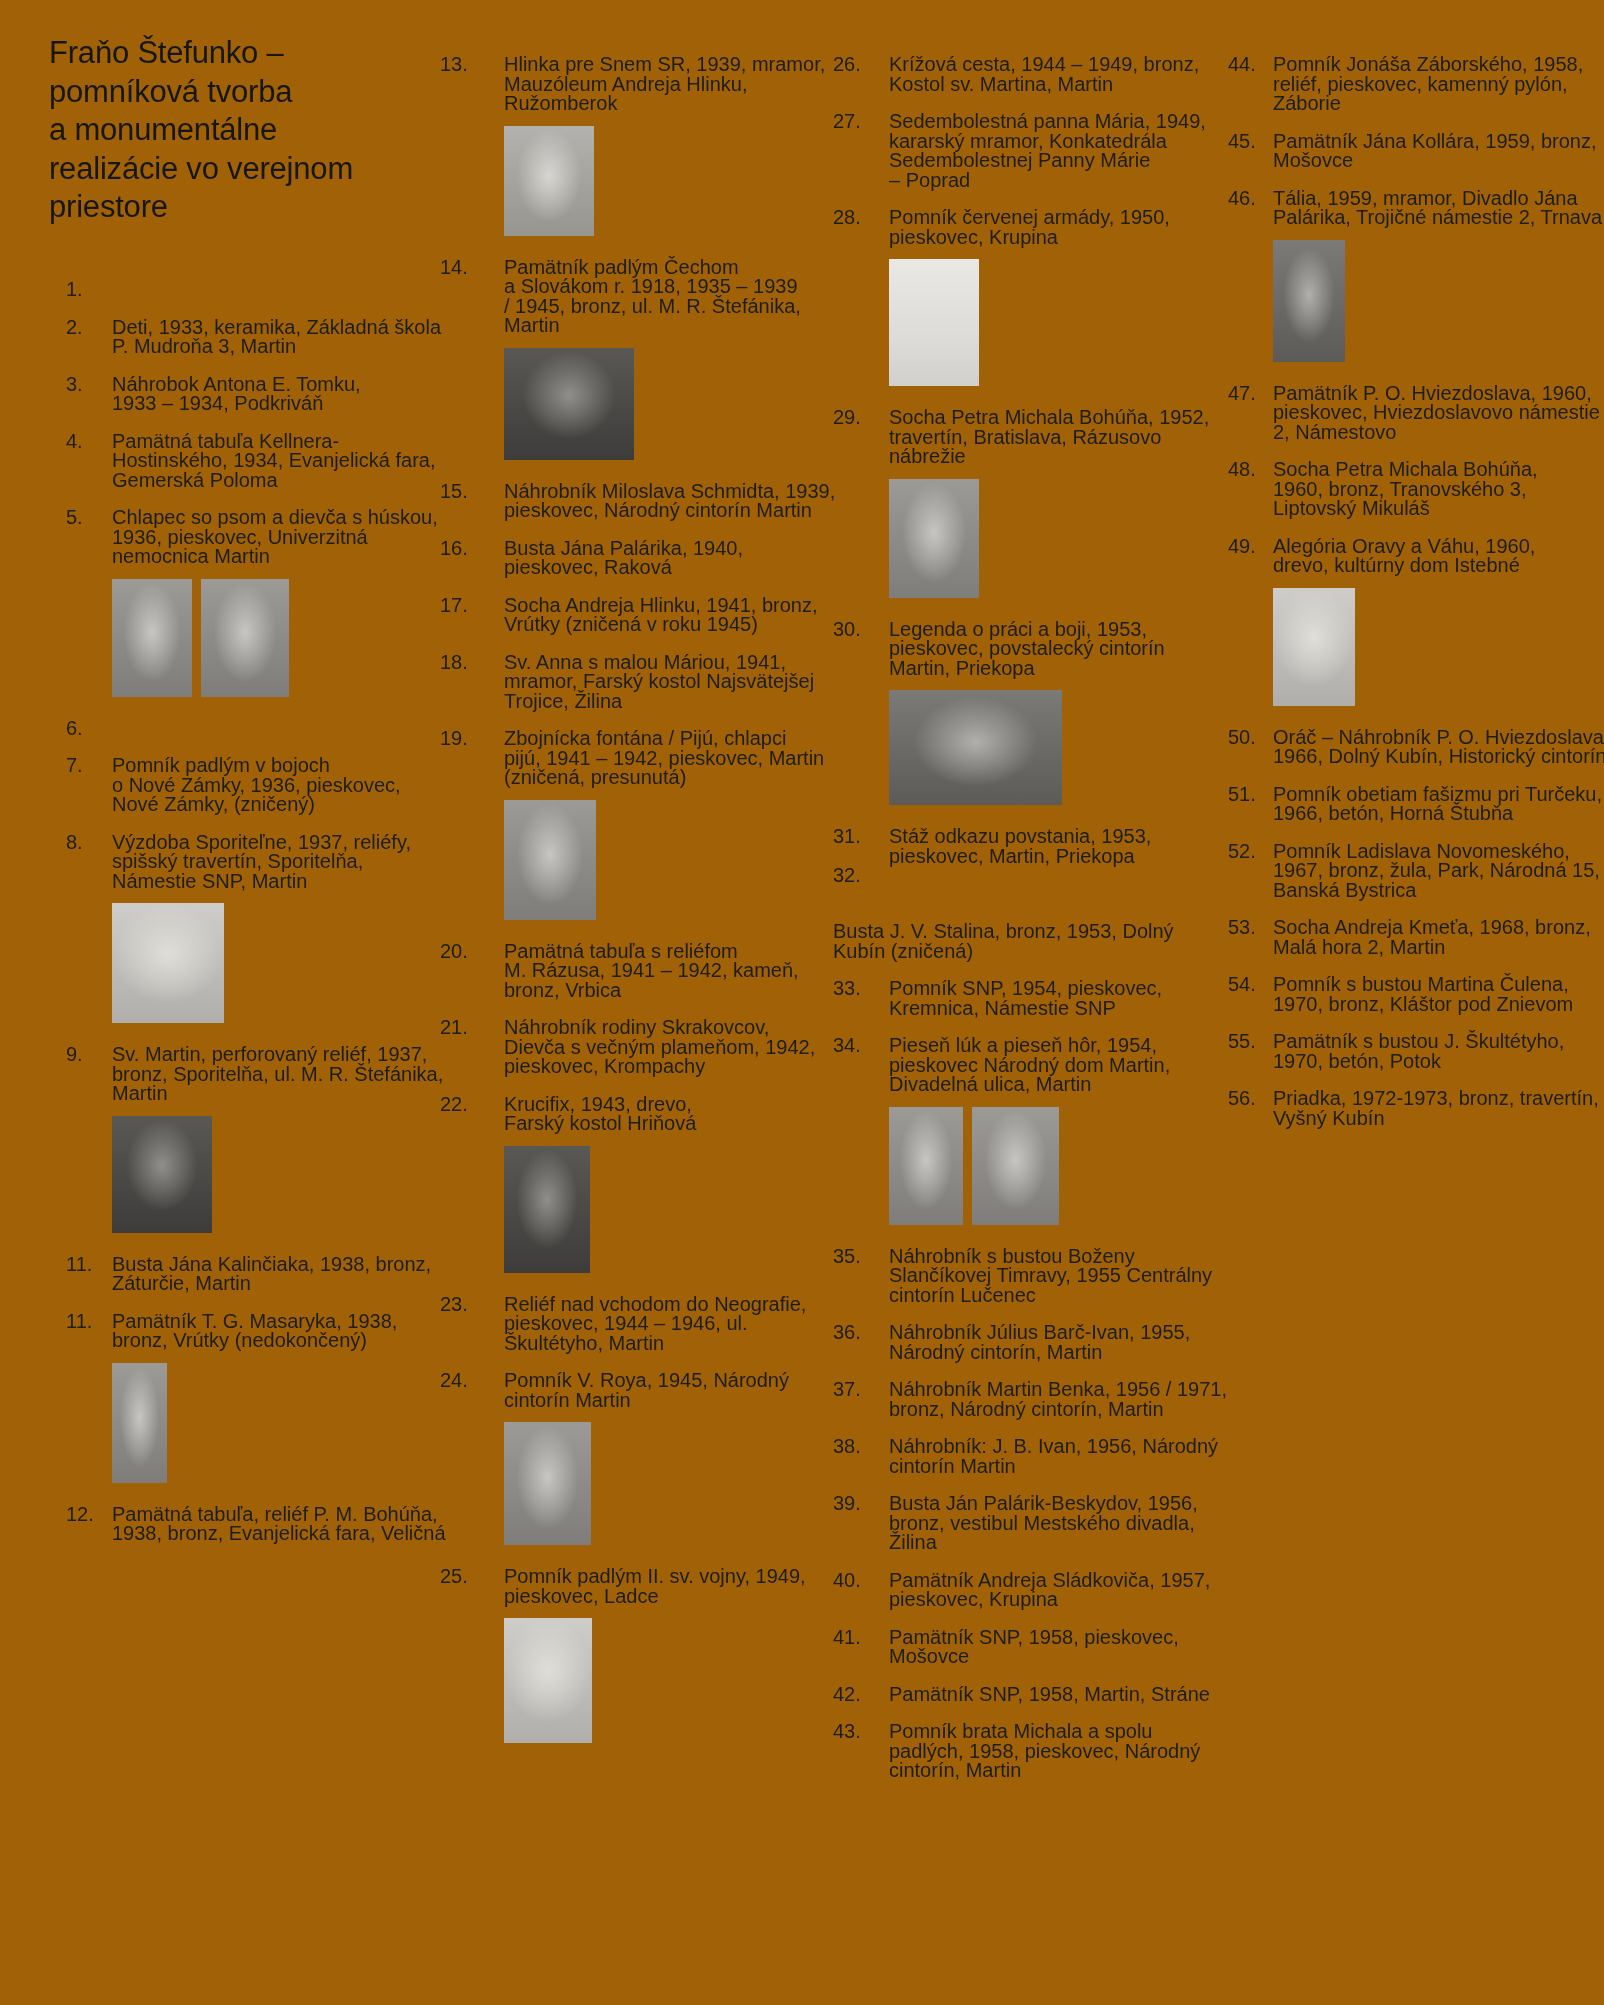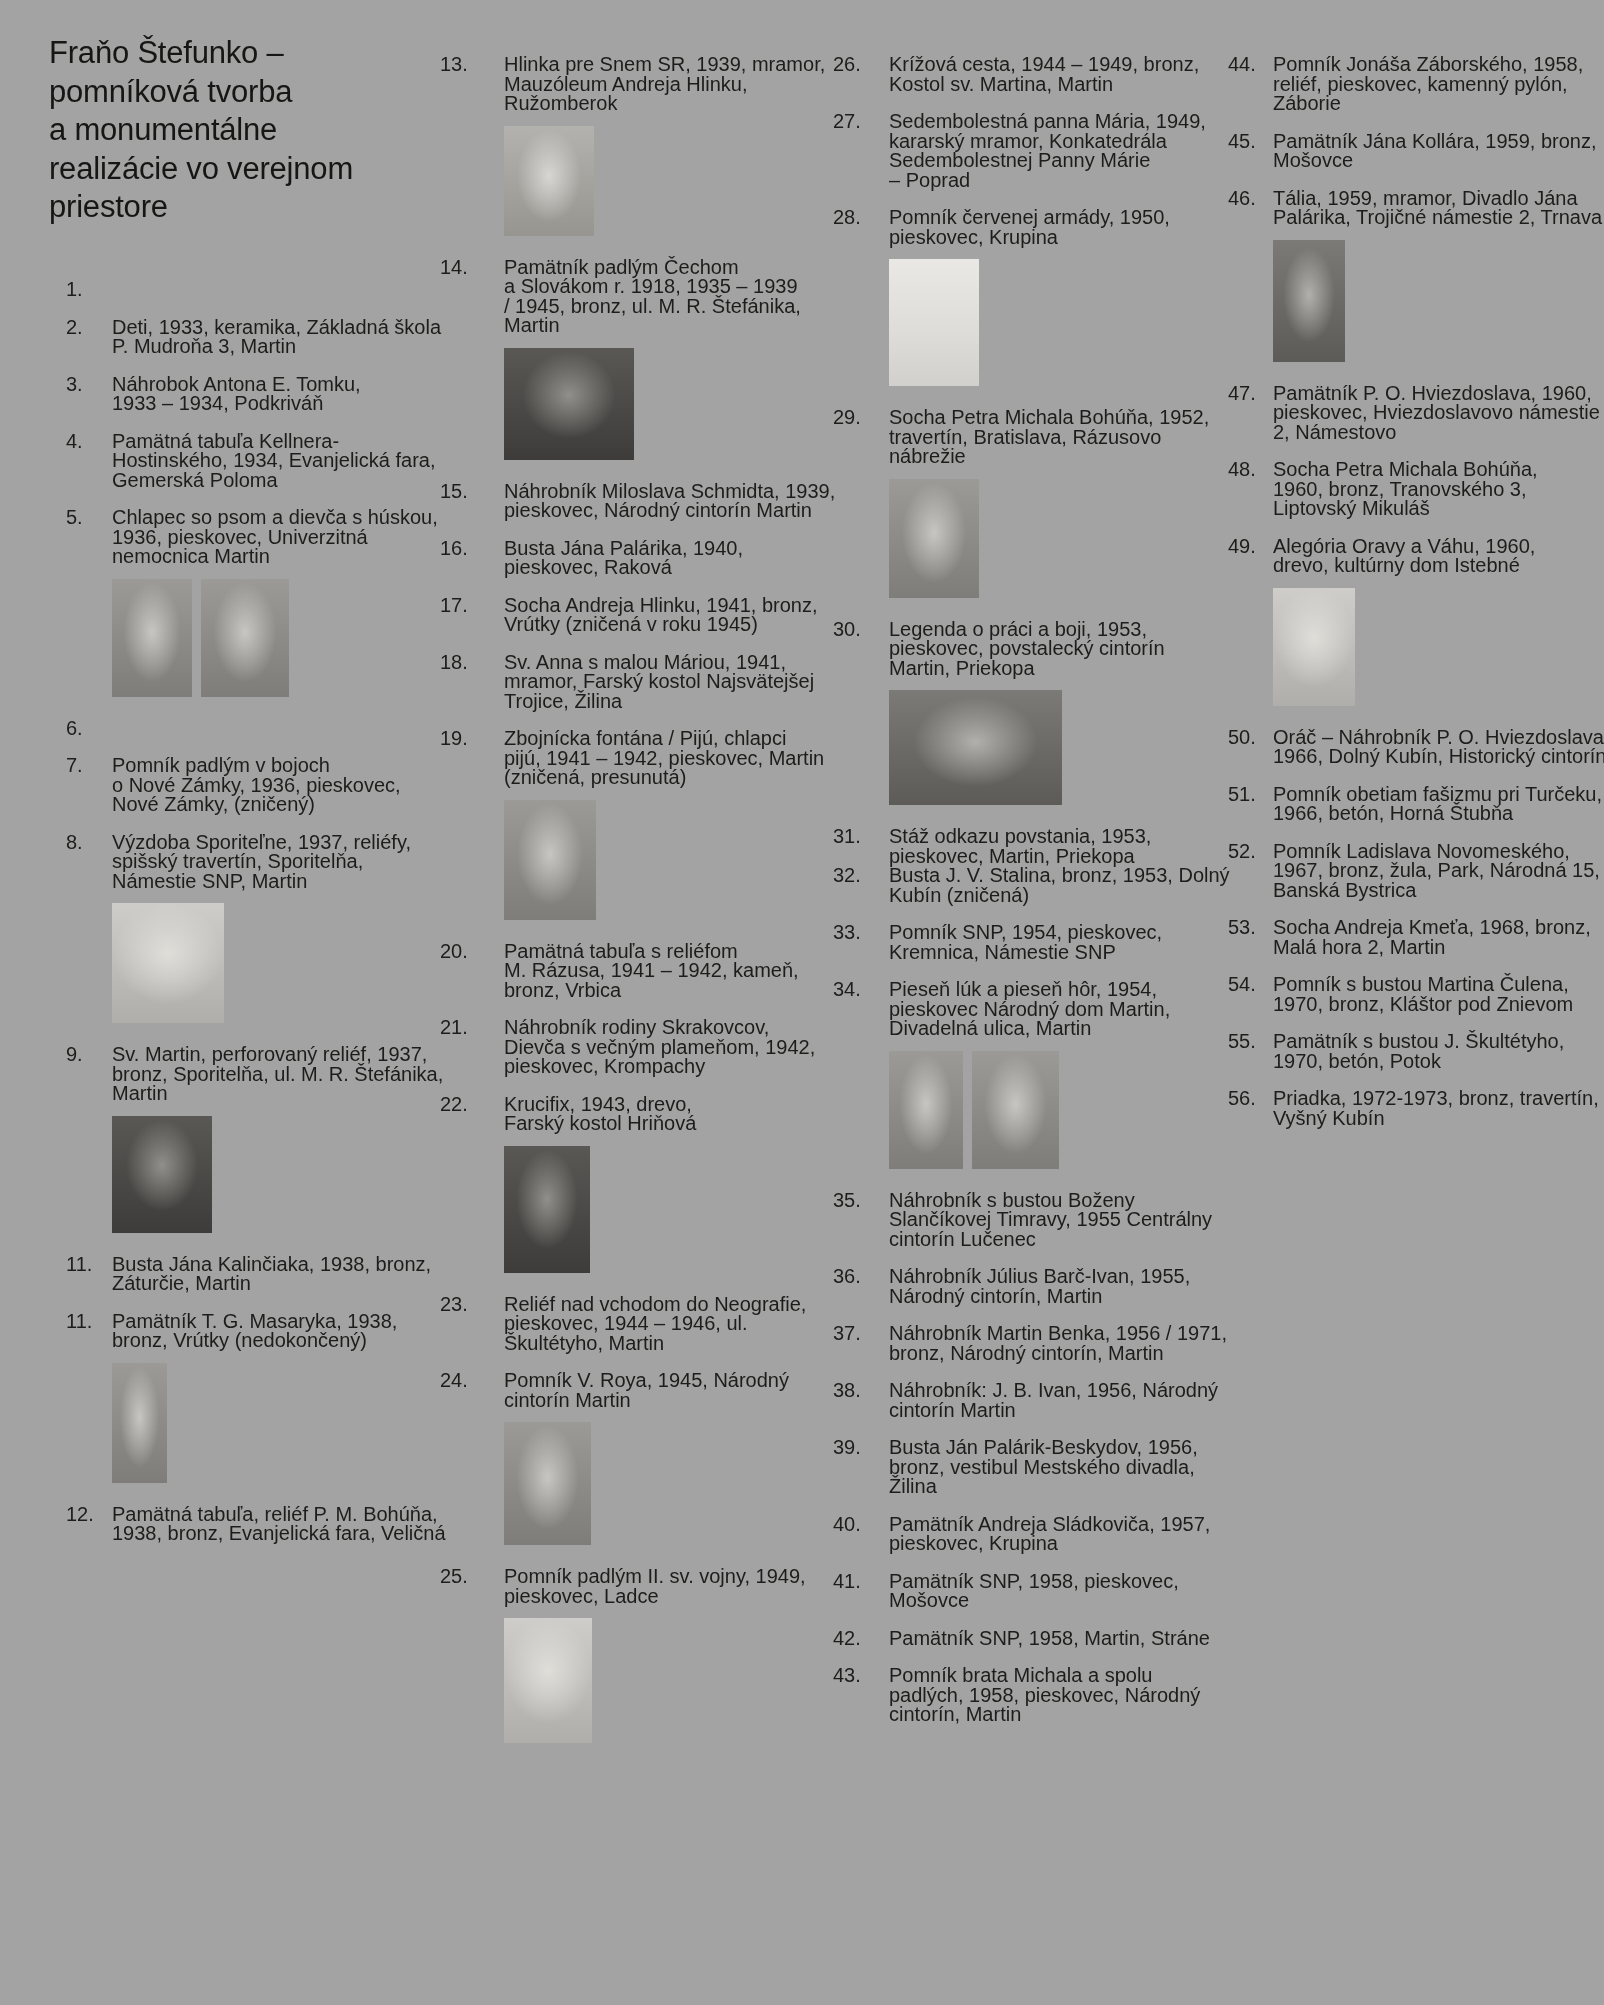--- a/index.html
+++ b/index.html
@@ -1,35 +1,35 @@
 <!DOCTYPE html>
 <html><head>
 <meta charset="utf-8">
 <style>
   html,body{margin:0;padding:0;background:#f5f4f2;}
   .page{
     position:relative;
     width:1604px;height:2005px;
-    background:#a3a3a3;
+    background:#a16207;
     font-family:"Liberation Sans","DejaVu Sans",sans-serif;
     color:#1d1d1b;
     overflow:hidden;
   }
   .title{
     position:absolute;left:49px;top:34px;
     font-size:31px;line-height:38.5px;letter-spacing:-0.2px;
     font-weight:400;color:#161614;
   }
   .col{position:absolute;}
   .col1{left:66px;top:280px;width:336px;}
   .col2{left:440px;top:55px;width:340px;}
   .col3{left:833px;top:55px;width:352px;}
   .col4{left:1228px;top:55px;width:350px;}
   .entry{display:flex;margin-bottom:18px;font-size:20px;line-height:19.5px;}
-  .entry.tight{margin-top:-18px;}
+  .entry.tight{margin-top:-18px;flex-direction:column;}
   .num{flex:0 0 56px;}
   .col1 .num{flex-basis:46px;}
   .col2 .num{flex-basis:64px;}
   .col3 .num{flex-basis:56px;}
   .col4 .num{flex-basis:45px;}
   .body{flex:1;min-width:0;}
   .line{white-space:nowrap;}
   .photos{display:flex;gap:9px;margin:12px 0 4px 0;}
   .photo{flex:0 0 auto;}
   .tone-xlight{background:linear-gradient(180deg,#eae8e4 0%,#dedcd8 60%,#d2d0cc 100%);}

